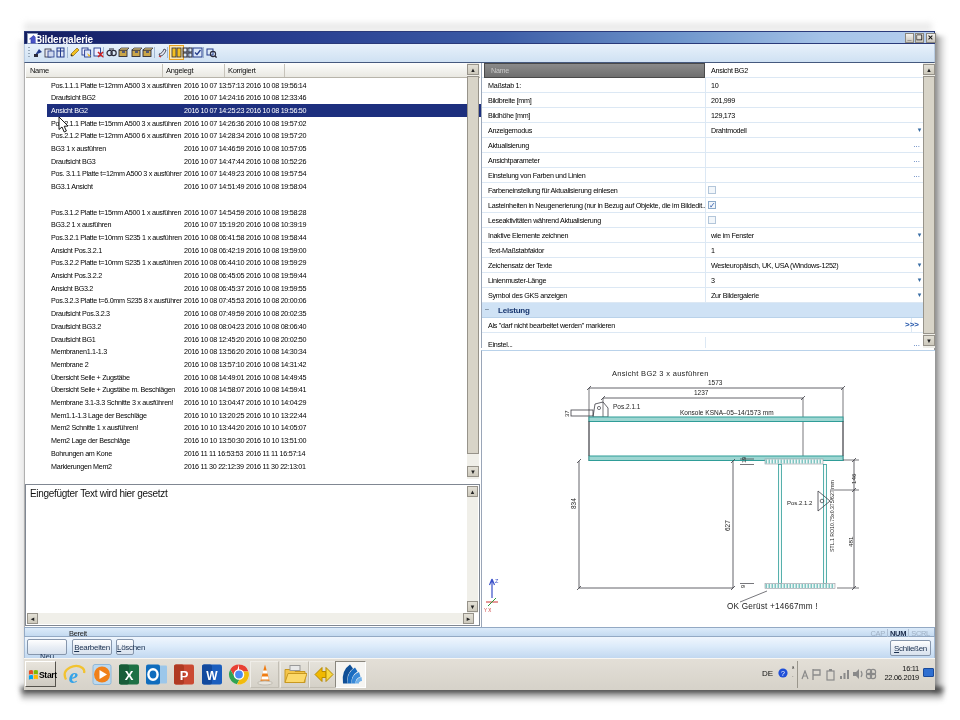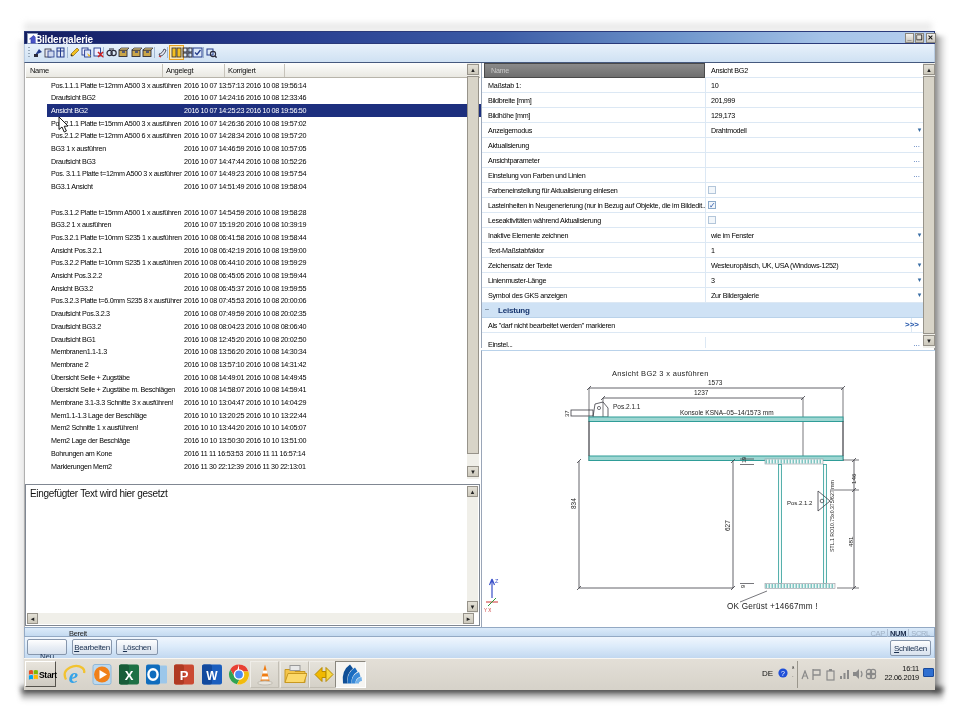--- a/index.html
+++ b/index.html
@@ -557,21 +557,21 @@
           </svg>
     </div>
   </div>
   <div id="statusbar">
         <span class="lft">Bereit</span>
         <span class="keys"><span class="off">CAP</span><i></i><span class="on">NUM</span><i></i><span class="off">SCRL</span></span>
       </div>
   <div id="btnrow">
     <div class="wbutton" style="left:2px;width:40px;padding-top:12px"><u>N</u>eu</div>
     <div class="wbutton" style="left:47px;width:40px;padding-top:3px"><u>B</u>earbeiten</div>
-    <div class="wbutton" style="left:91px;width:42px;padding-top:3px"><u>L</u>öschen</div>
+    <div class="wbutton" style="left:91px;width:18px;padding-top:3px"><u>L</u>öschen</div>
     <div class="wbutton" style="left:865px;width:41px;padding-top:3px;top:3px"><u>S</u>chließen</div>
   </div>
   <div id="taskbar">
     <div id="startbtn">
       <svg width="11" height="13" viewBox="0 0 12 13" style="position:absolute;left:2px;top:6px">
             <path d="M1 2.4 Q3.2 1.1 5.4 2.1 L5.4 6.5 Q3.2 5.5 1 6.8 Z" fill="#e34f26"></path>
             <path d="M6.2 2 Q8.4 1.1 10.8 2.1 L10.8 6.4 Q8.4 5.5 6.2 6.4 Z" fill="#7fba00"></path>
             <path d="M1 7.7 Q3.2 6.4 5.4 7.4 L5.4 11.8 Q3.2 10.8 1 12.1 Z" fill="#00a4ef"></path>
             <path d="M6.2 7.3 Q8.4 6.4 10.8 7.4 L10.8 11.7 Q8.4 10.8 6.2 11.7 Z" fill="#ffb900"></path>
           </svg>

